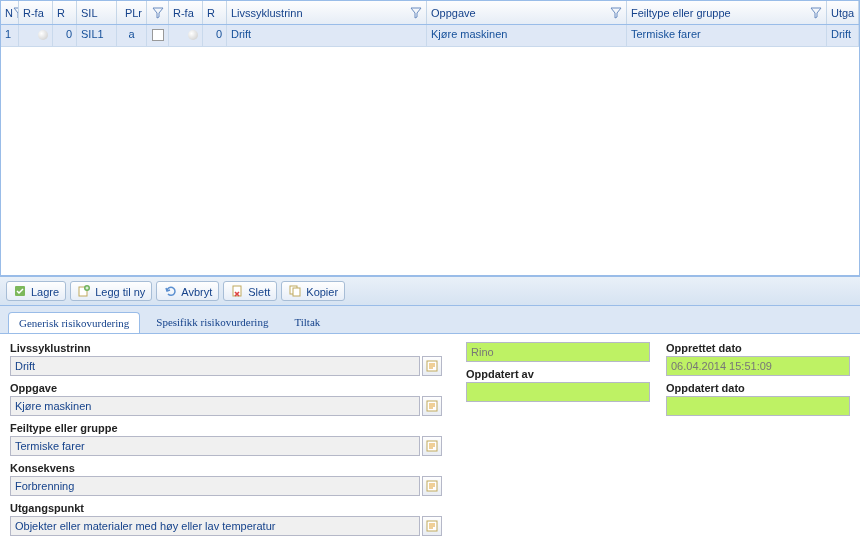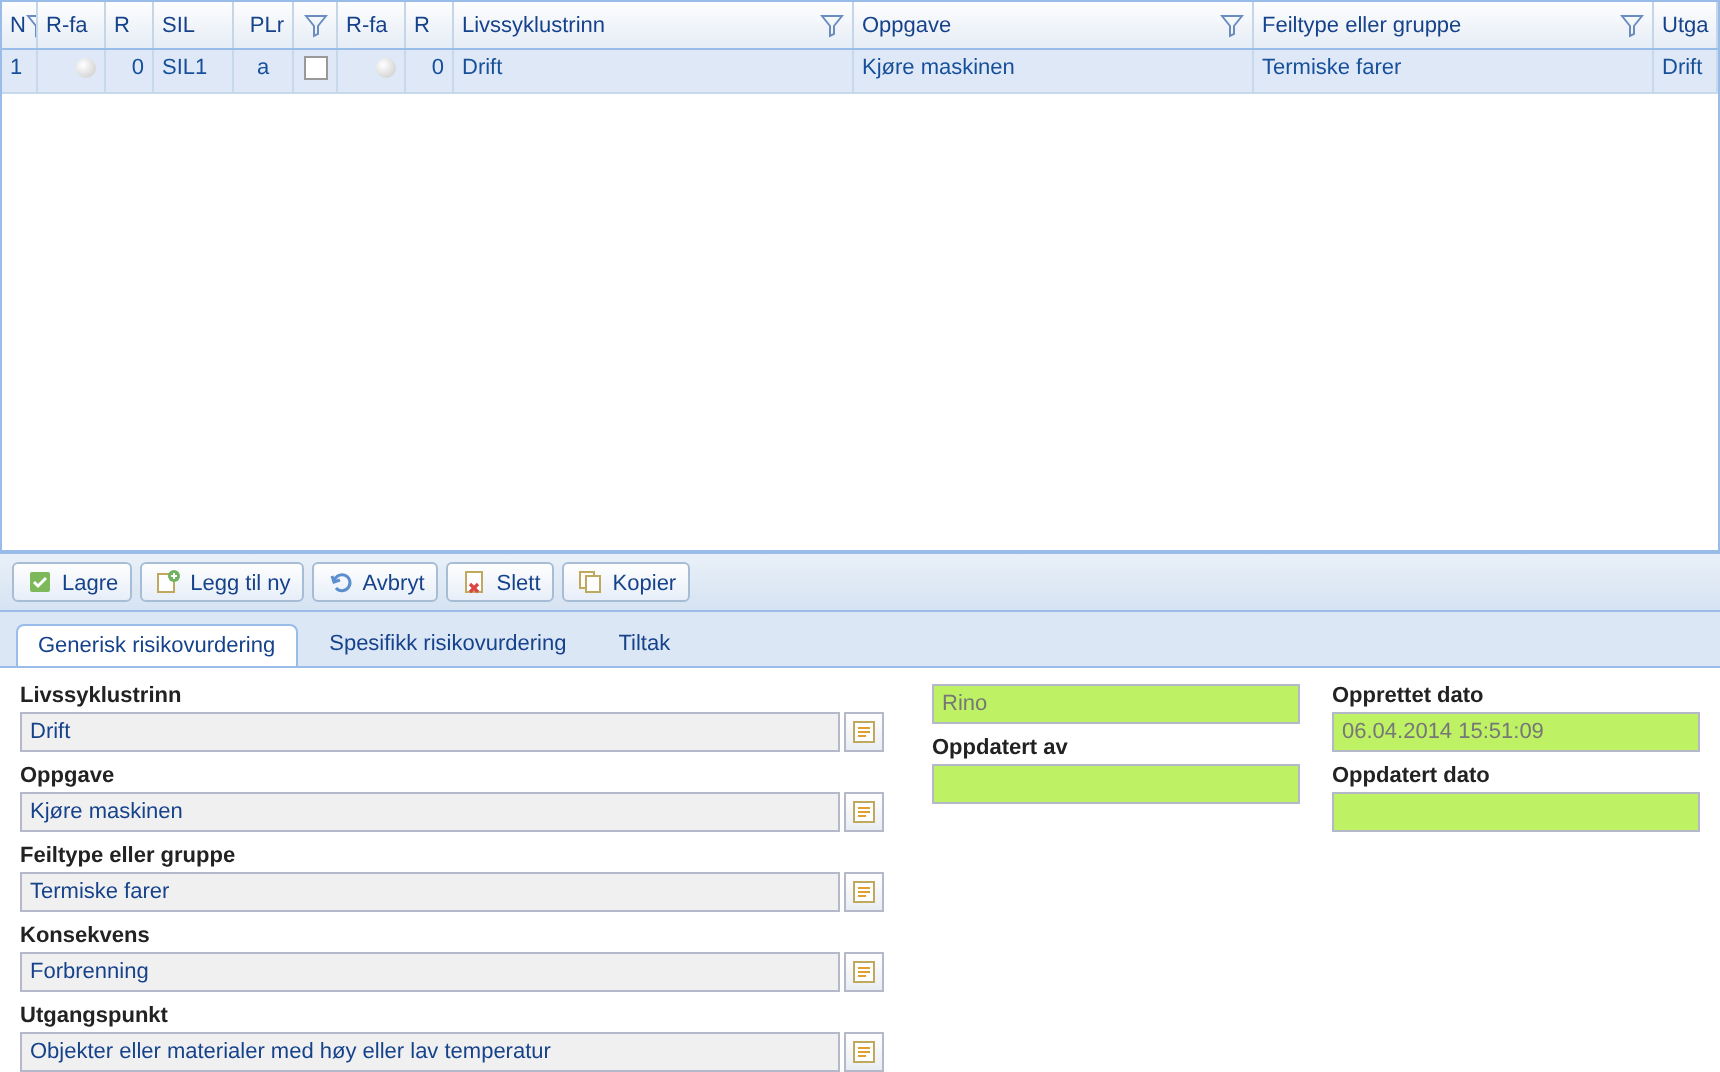--- a/index.html
+++ b/index.html
@@ -14,21 +14,21 @@
 .grid-body { background: #fff; height: 250px; }
 .grid-row { display: flex; height: 22px; background: #dfe8f6; border-bottom: 1px solid #c9d9ec; }
 .grid-row .cell { padding: 3px 4px; border-right: 1px solid #c9d9ec; color: #16509a; overflow: hidden; white-space: nowrap; }
 .radio-dot { width: 10px; height: 10px; border-radius: 50%; background: radial-gradient(circle at 35% 35%, #fff, #c7c7c7); display: inline-block; vertical-align: middle; }
 .chk { width: 12px; height: 12px; border: 1px solid #999; background: #fff; display: inline-block; vertical-align: middle; }
 
 .toolbar { display: flex; gap: 4px; padding: 4px 6px; background: linear-gradient(#e9f0f8, #d6e3f2); border-top: 1px solid #99bce8; border-bottom: 1px solid #99bce8; }
 .tb-btn { display: flex; align-items: flex-end; gap: 4px; padding: 2px 6px; border: 1px solid #a7bdd6; border-radius: 3px; background: linear-gradient(#fefefe, #e7eef8); color: #15428b; cursor: pointer; font-size: 11px; }
 .tb-icon { width: 14px; height: 14px; flex-shrink: 0; }
 
-.tabs { display: flex; gap: 6px; padding: 6px 8px 0 8px; background: #dce7f5; border-bottom: 1px solid #99bce8; }
+.tabs { display: flex; gap: 6px; padding: 6px 8px 0 8px; background: #dce7f5; border-bottom: 1px solid #99bce8; font-family: Liberation Serif, serif; }
 .tab { padding: 4px 10px; border: 1px solid #99bce8; border-bottom: none; border-radius: 4px 4px 0 0; background: #dce7f5; color: #15428b; cursor: pointer; }
 .tab.active { background: #fff; }
 .tab.plain { border: none; background: transparent; }
 
 .form-panel { display: flex; padding: 8px 10px; gap: 24px; background: #fff; }
 .col-left { flex: 0 0 432px; }
 .col-right { flex: 1; display: flex; gap: 16px; }
 .col-right .rcol { flex: 1; }
 
 .fld { margin-bottom: 6px; }

